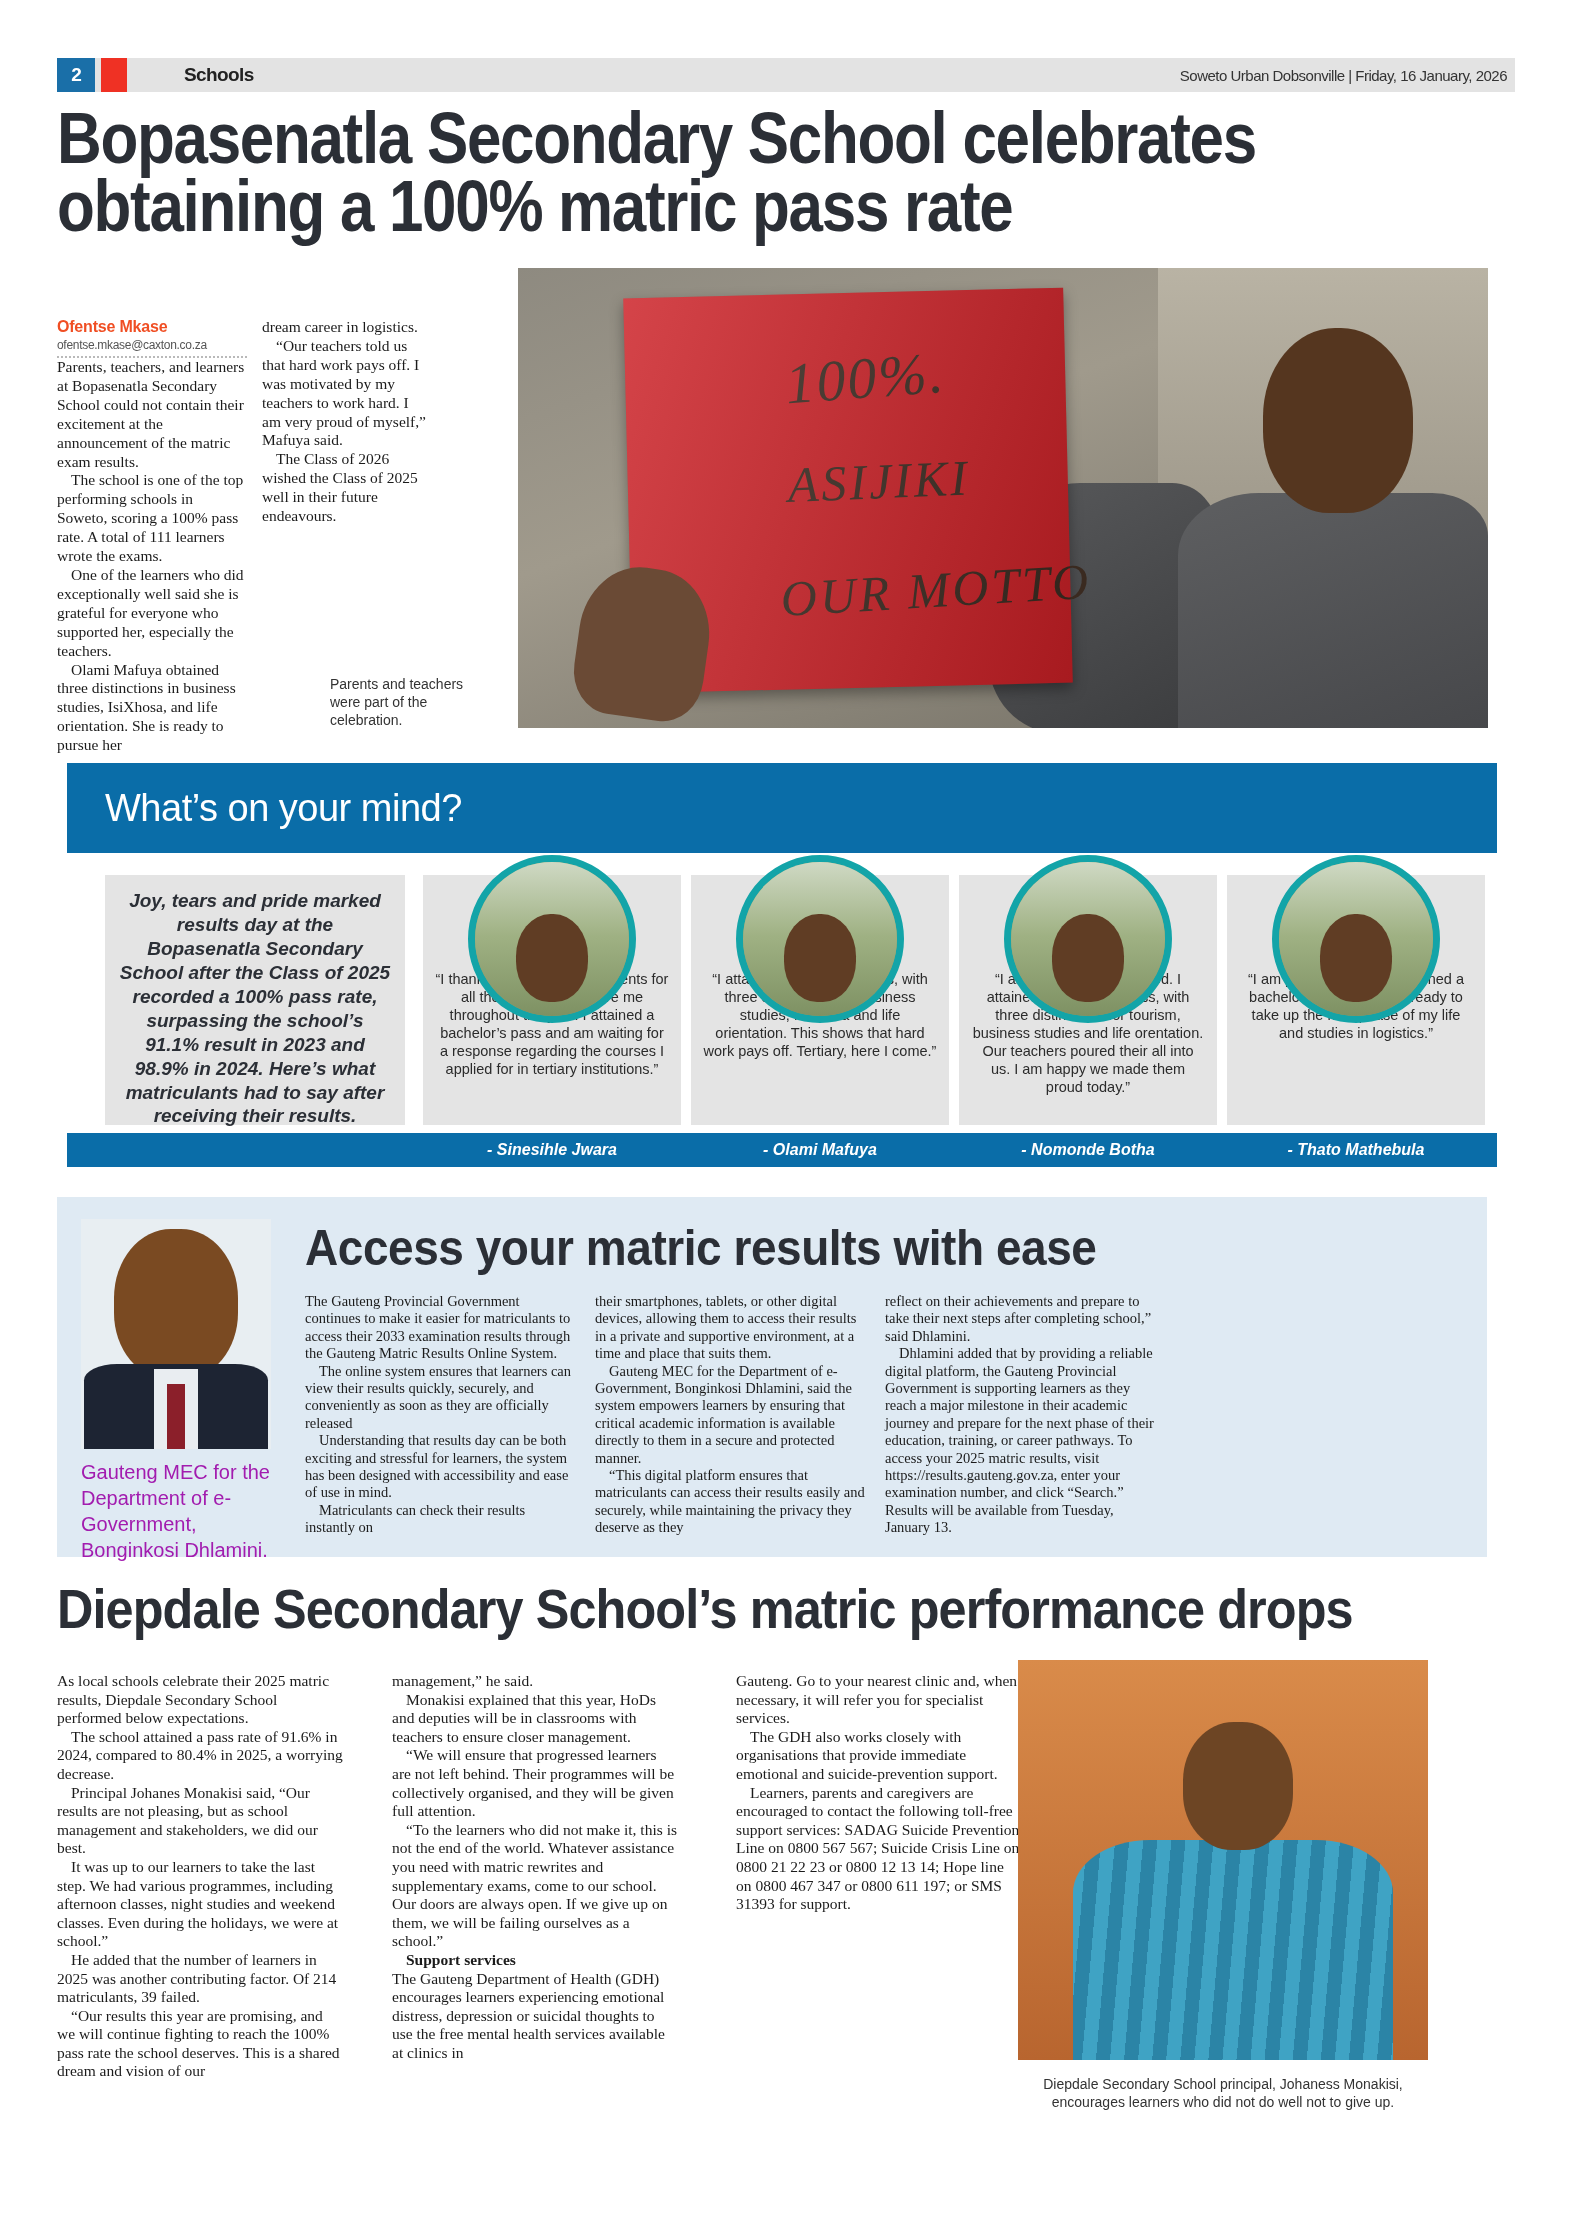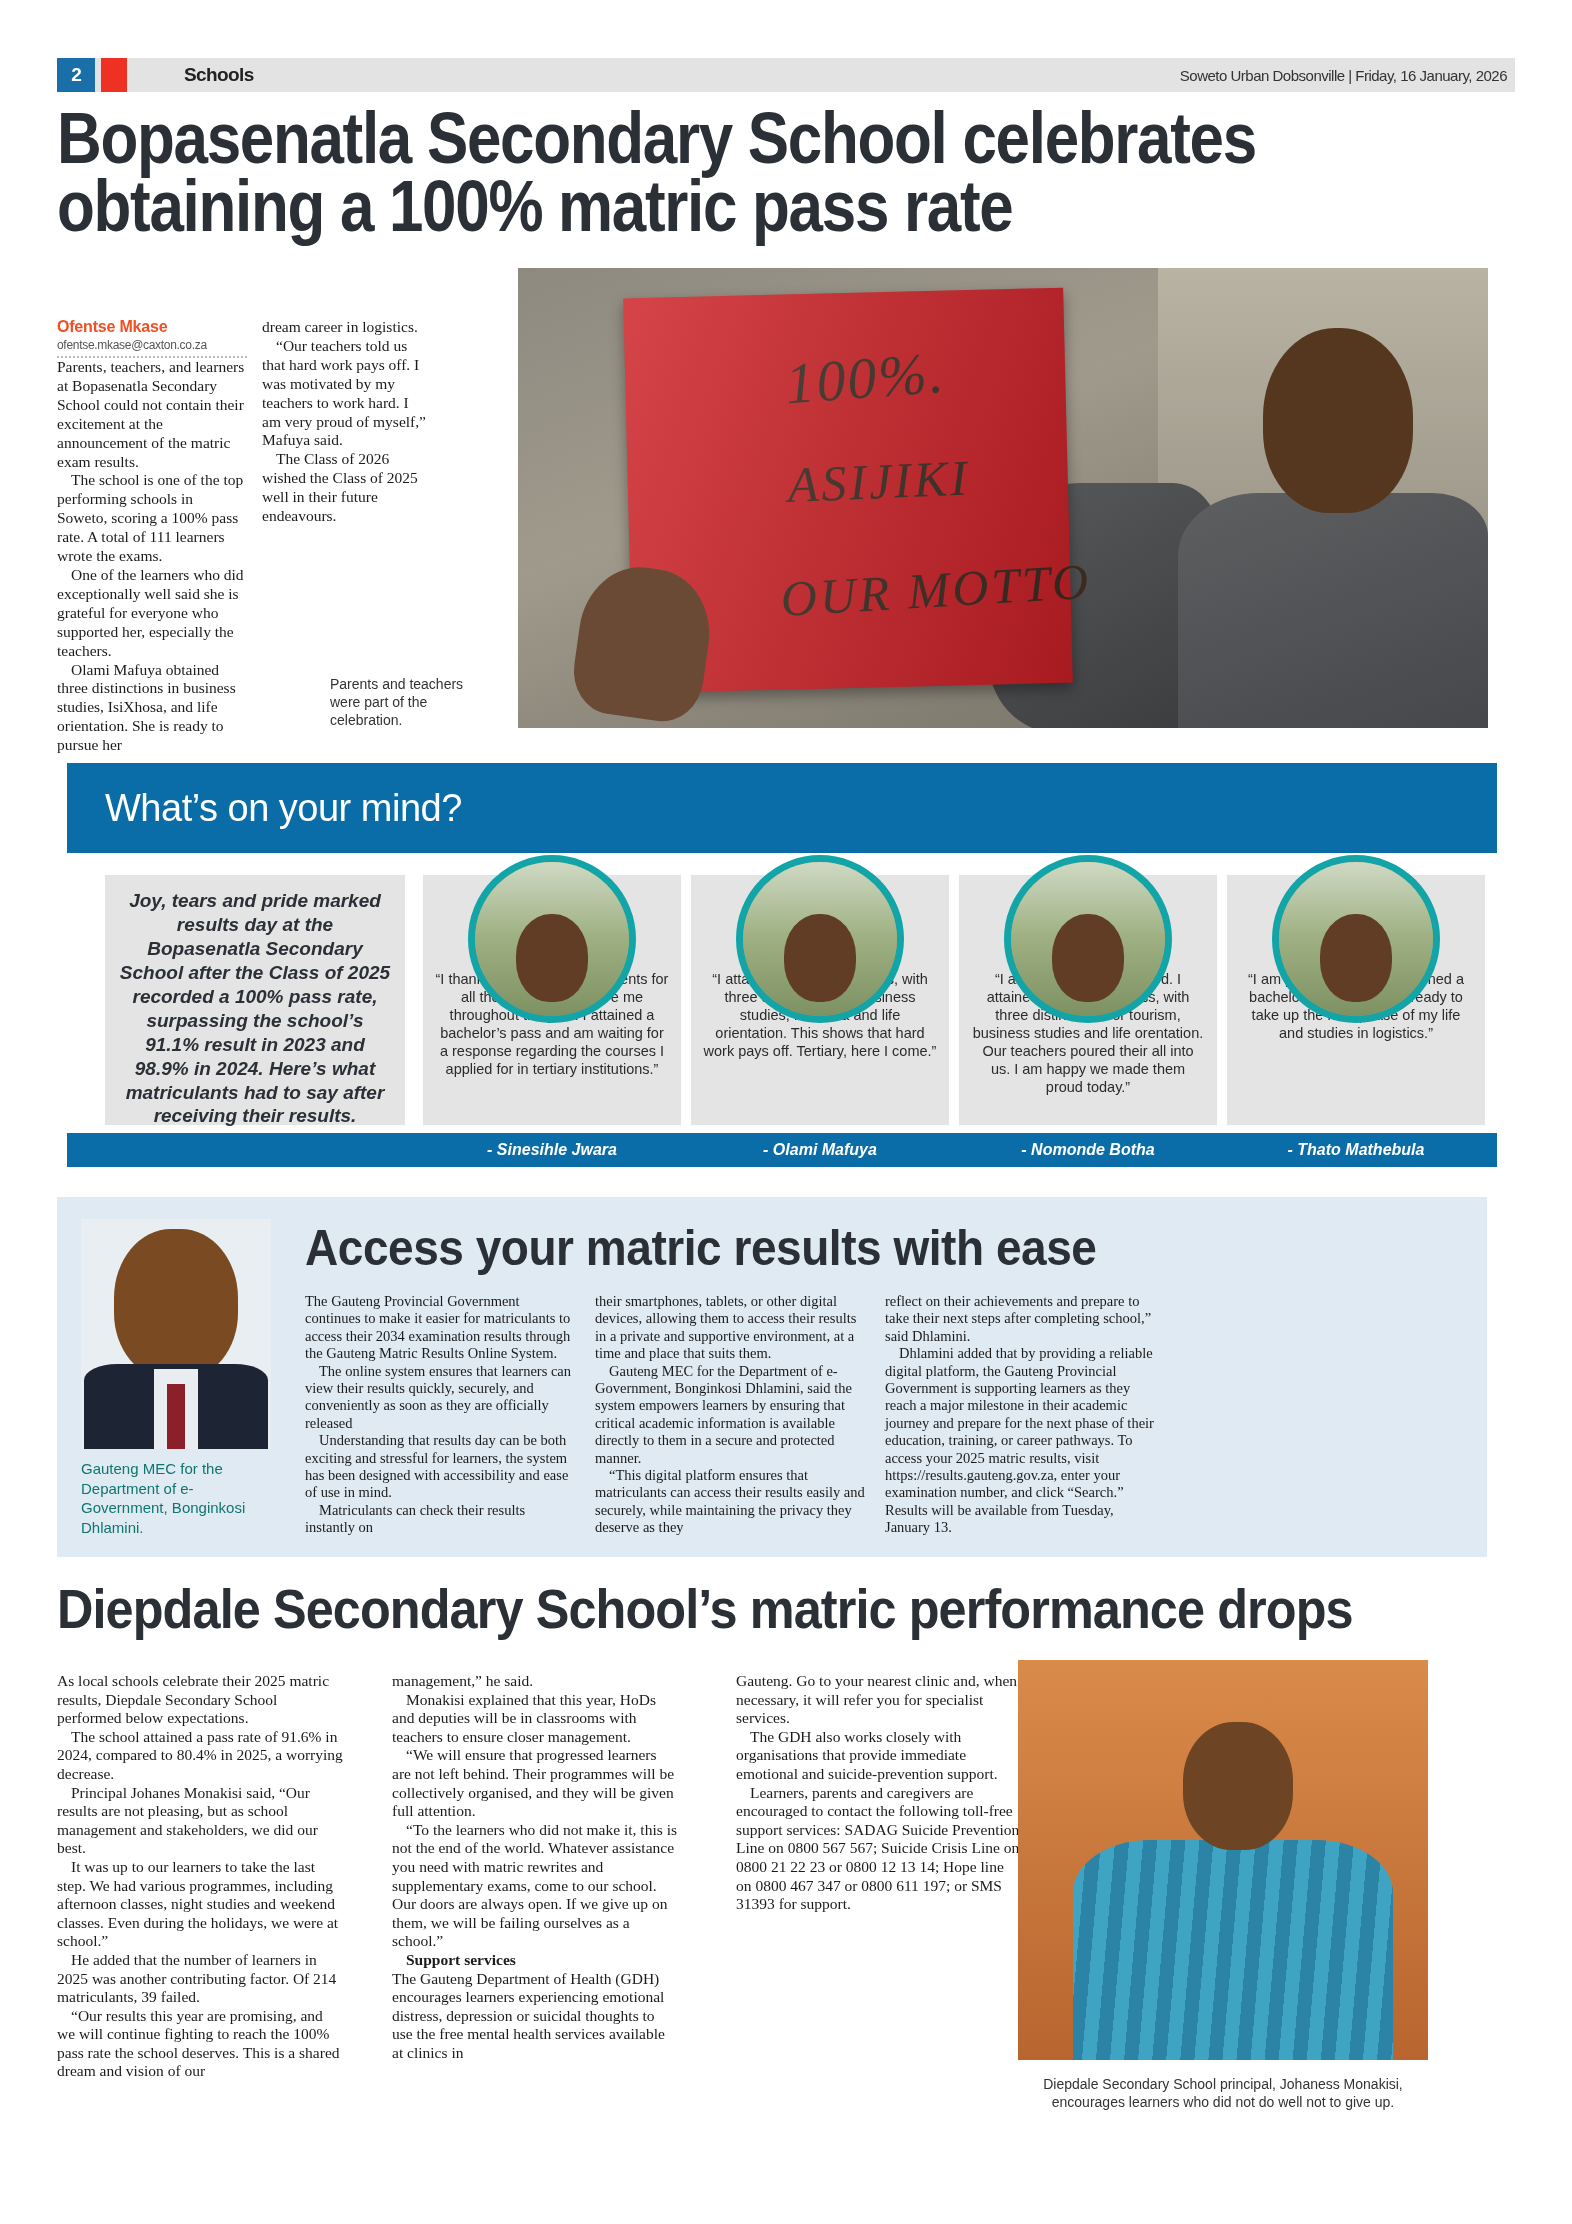--- a/index.html
+++ b/index.html
@@ -162,21 +162,21 @@
   .ap-head { position:absolute; left:50%; margin-left:-62px; top:10px; width:124px; height:150px;
     background:#7a4a22; border-radius:46% 46% 44% 44%; }
   .ap-suit { position:absolute; left:50%; margin-left:-92px; top:145px; width:184px; height:90px;
     background:#1d2433; border-radius:18% 18% 0 0; }
   .ap-shirt { position:absolute; left:50%; margin-left:-22px; top:150px; width:44px; height:85px;
     background:#e9edf1; }
   .ap-tie { position:absolute; left:50%; margin-left:-9px; top:165px; width:18px; height:70px;
     background:#8b1f2a; }
   .access-caption {
     position:absolute; left:24px; top:262px; width:190px;
-    font-family:"Liberation Sans", sans-serif; font-size:15px; line-height:1.3; color:#0f766e;
+    font-family:"Liberation Sans", sans-serif; font-size:20px; line-height:1.3; color:#a21caf;
   }
   .access-title {
     position:absolute; left:248px; top:22px; width:1160px;
     font-family:"Liberation Sans Narrow","Liberation Sans", sans-serif;
     font-size:50px; color:#2b2f36; letter-spacing:-0.5px;
     transform:scaleX(0.92); transform-origin:left top;
   }
   .access-col {
     position:absolute; top:96px; width:273px;
     font-family:"Liberation Serif", serif; font-size:14.5px; line-height:1.2; color:#1b1b1b;
@@ -313,21 +313,21 @@
   <div class="access">
     <div class="access-photo">
       <div class="ap-head"></div>
       <div class="ap-suit"></div>
       <div class="ap-shirt"></div>
       <div class="ap-tie"></div>
     </div>
     <div class="access-caption">Gauteng MEC for the Department of e-Government, Bonginkosi Dhlamini.</div>
     <h2 class="access-title">Access your matric results with ease</h2>
     <div class="access-col" id="ac0">
-        <p class="first">The Gauteng Provincial Government continues to make it easier for matriculants to access their 2034 examination results through the Gauteng Matric Results Online System.</p>
+        <p class="first">The Gauteng Provincial Government continues to make it easier for matriculants to access their 2033 examination results through the Gauteng Matric Results Online System.</p>
         <p>The online system ensures that learners can view their results quickly, securely, and conveniently as soon as they are officially released</p>
         <p>Understanding that results day can be both exciting and stressful for learners, the system has been designed with accessibility and ease of use in mind.</p>
         <p>Matriculants can check their results instantly on</p>
       </div>
     <div class="access-col" id="ac1">
         <p class="first">their smartphones, tablets, or other digital devices, allowing them to access their results in a private and supportive environment, at a time and place that suits them.</p>
         <p>Gauteng MEC for the Department of e-Government, Bonginkosi Dhlamini, said the system empowers learners by ensuring that critical academic information is available directly to them in a secure and protected manner.</p>
         <p>“This digital platform ensures that matriculants can access their results easily and securely, while maintaining the privacy they deserve as they</p>
       </div>
     <div class="access-col" id="ac2">

